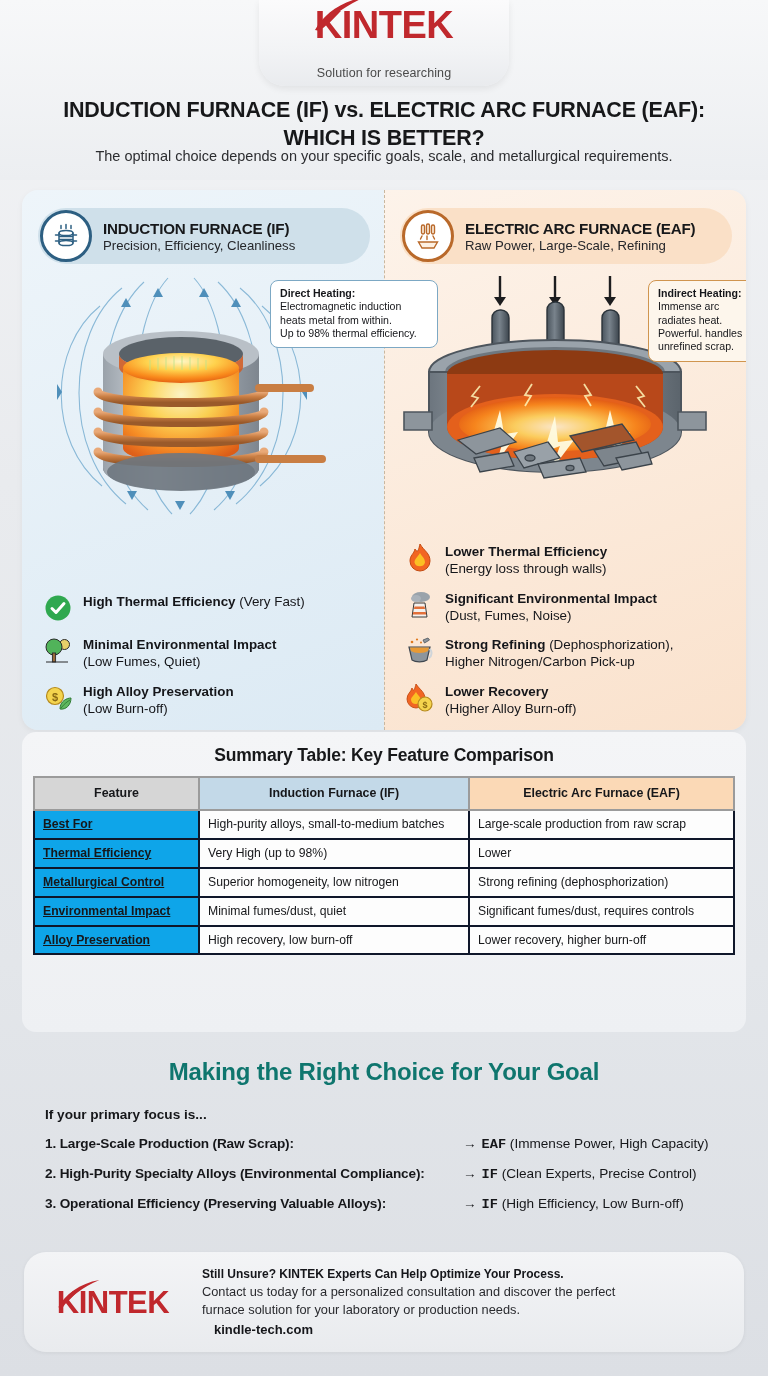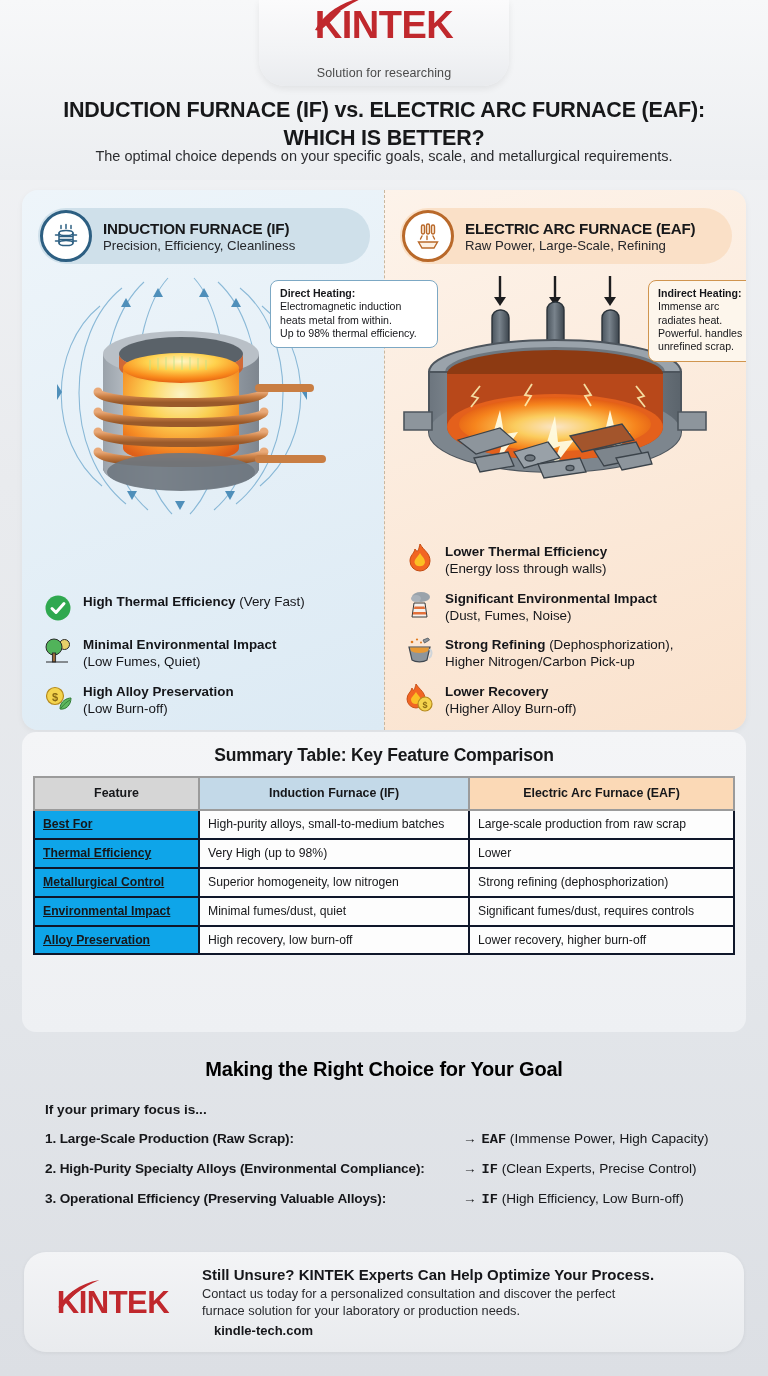--- a/index.html
+++ b/index.html
@@ -157,22 +157,22 @@
   .th-if  { background: #c3d9e8; }
   .th-eaf { background: #fbd9b6; }
   tbody td:first-child { font-weight: bold; background: #0ea5e9; text-decoration: underline; }
   .col-w1 { width: 165px; }
   .col-w2 { width: 270px; }
   .col-w3 { width: 265px; }
 
   
   .choice { position: absolute; top: 1058px; left: 0; width: 100%; }
   .choice-heading {
-    text-align: center; font-size: 20px; font-weight: bold;
-    color: #000000; letter-spacing: -0.2px;
+    text-align: center; font-size: 24px; font-weight: bold;
+    color: #0f766e; letter-spacing: -0.2px;
   }
   .choice-lead {
     margin: 21px 0 0 45px; font-size: 13.6px; font-weight: bold; color: #16171a;
   }
   .choice-row {
     display: flex; margin: 14px 0 0 45px; width: 690px;
     font-size: 13.6px; color: #16171a; align-items: baseline;
   }
   .choice-q { width: 418px; font-weight: bold; letter-spacing: -0.15px; }
   .choice-a { flex: 1; }
@@ -187,21 +187,21 @@
     border-radius: 22px;
     box-shadow: 0 1px 4px rgba(0,0,0,0.06);
     display: flex; align-items: center;
   }
   .footer-logo {
     width: 178px; flex: 0 0 178px; text-align: center; position: relative;
   }
   .footer-logo .logo-text { font-size: 31px; }
   .footer-logo .logo-swoosh { width: 46px; height: 28px; top: -7px; left: -2px; }
   .footer-txt { padding-right: 16px; }
-  .footer-h { font-size: 15px; font-weight: bold; color: #15161a; }
+  .footer-h { font-size: 12px; font-weight: bold; color: #15161a; }
   .footer-p { font-size: 12.8px; color: #2a2b2f; line-height: 1.33; margin-top: 2px; }
   .footer-url { font-size: 13px; font-weight: bold; color: #15161a; margin-top: 4px; padding-left: 12px; }
 </style>
 </head>
 <body>
 
 <div class="header">
   <div class="logo-plate">
     <div class="logo-wrap">
       <svg class="logo-swoosh" viewBox="0 0 56 34">

